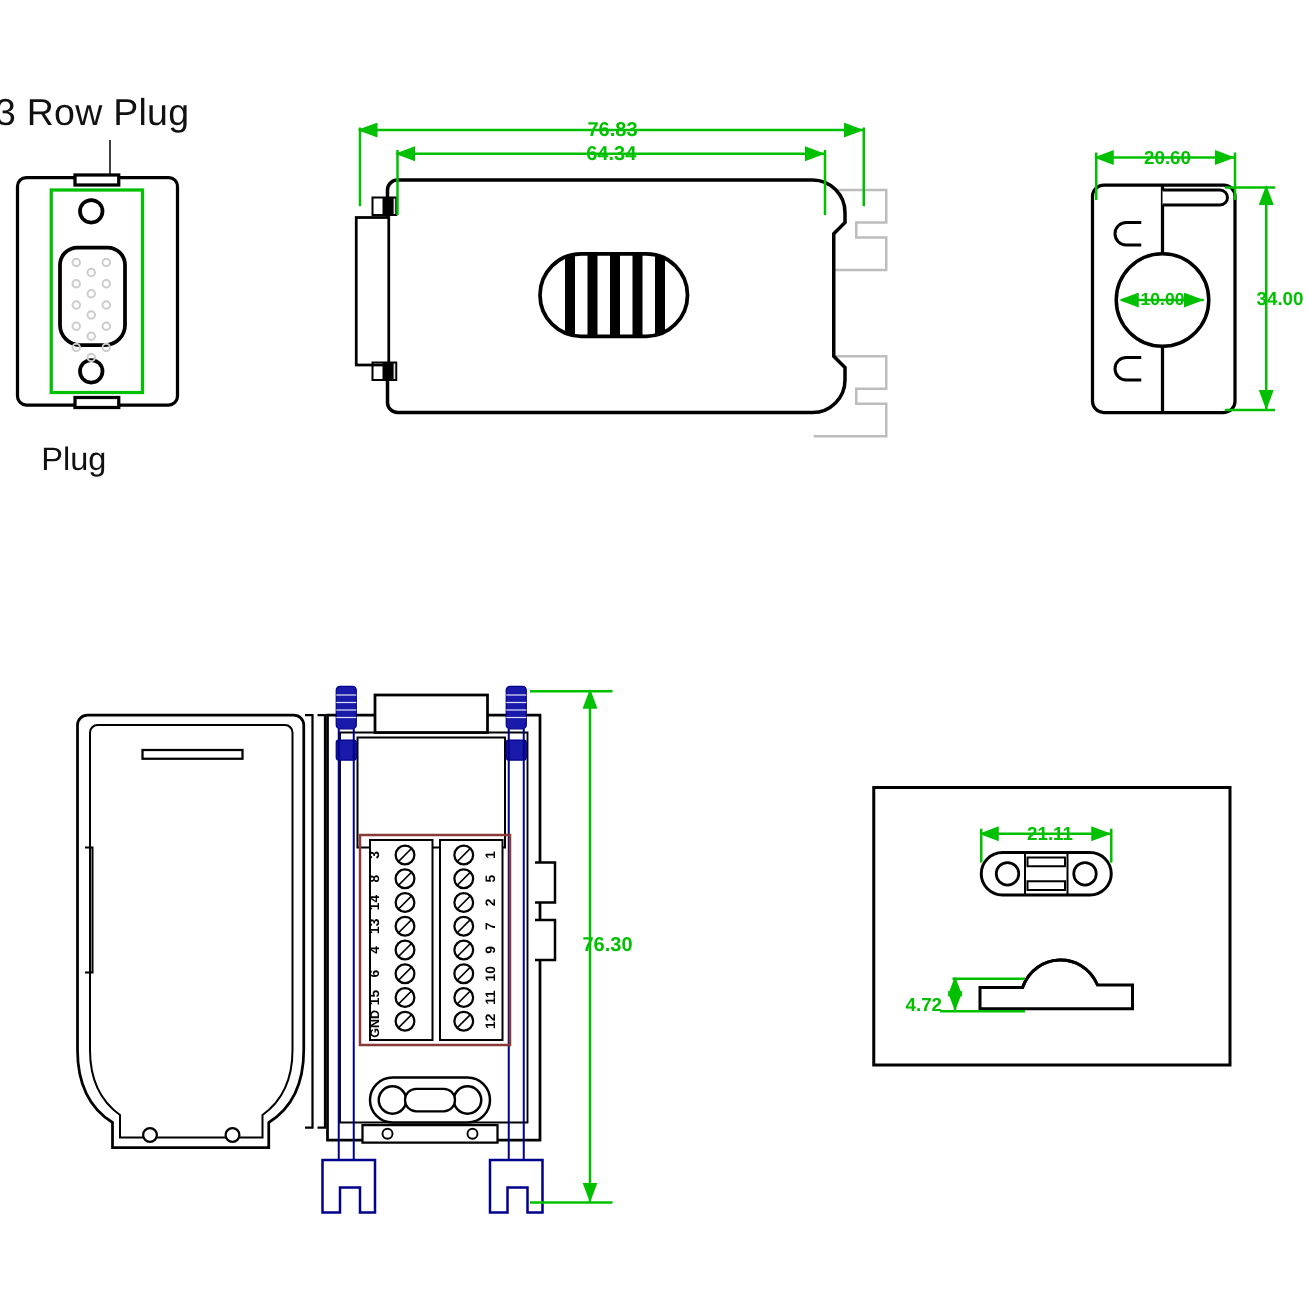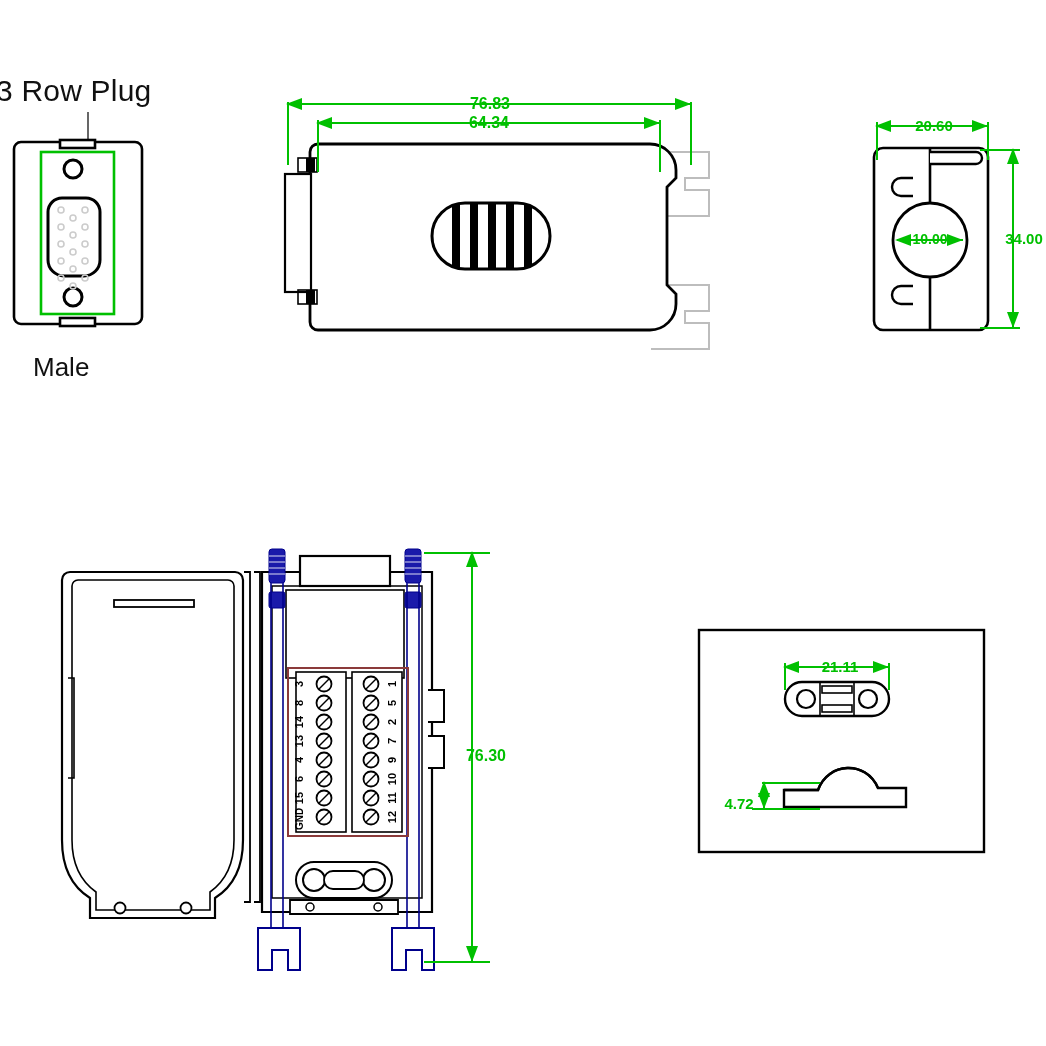--- a/index.html
+++ b/index.html
@@ -13,21 +13,21 @@
   .dimtxt{fill:#00c000;font-family:"Liberation Sans",sans-serif;font-weight:bold;}
   .pintxt{fill:#000;font-family:"Liberation Sans",sans-serif;}
 </style>
 </head>
 <body>
 
 <div class="stage">
 
   <div class="lbl title-lbl" style="left:-4px;top:74px;">3 Row Plug</div>
 
-  <div class="lbl sub-lbl" style="left:33px;top:352px;">Male</div>
+  <div class="lbl sub-lbl" style="left:33px;top:352px;">Plug</div>
 
   <svg viewBox="0 0 1046 1046">
     <defs>
       <marker id="ah" markerWidth="9" markerHeight="9" refX="8" refY="3" orient="auto" markerUnits="strokeWidth">
         <path d="M0,0 L8,3 L0,6 z" fill="#00c000"></path>
       </marker>
       <marker id="ahr" markerWidth="9" markerHeight="9" refX="1" refY="3" orient="auto" markerUnits="strokeWidth">
         <path d="M8,0 L0,3 L8,6 z" fill="#00c000"></path>
       </marker>
       <pattern id="ribs" x="0" y="0" width="18" height="10" patternUnits="userSpaceOnUse">

